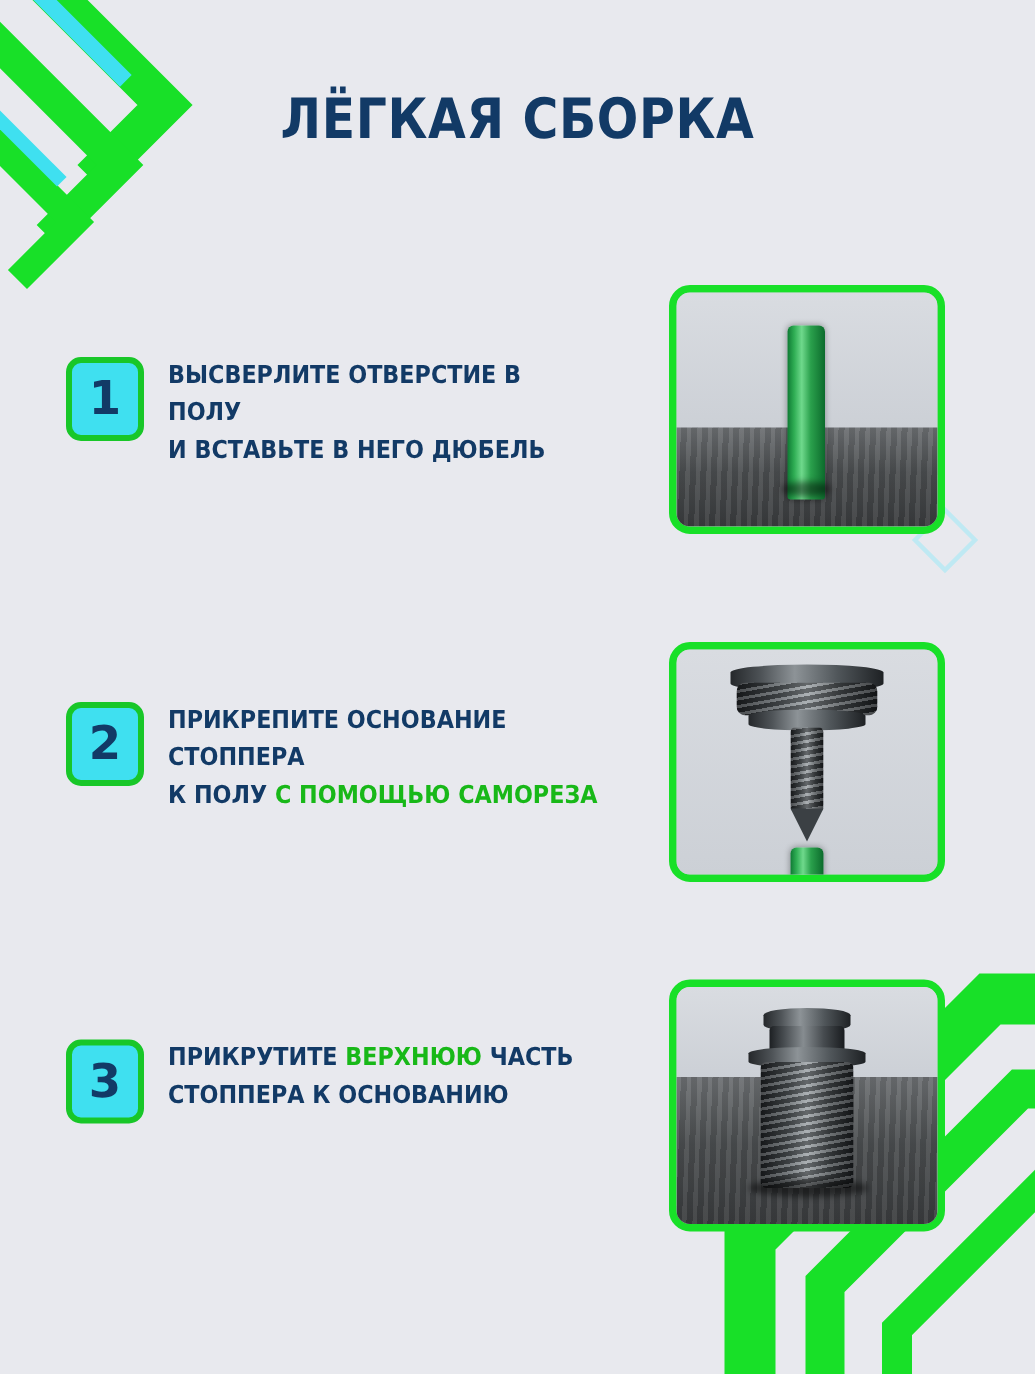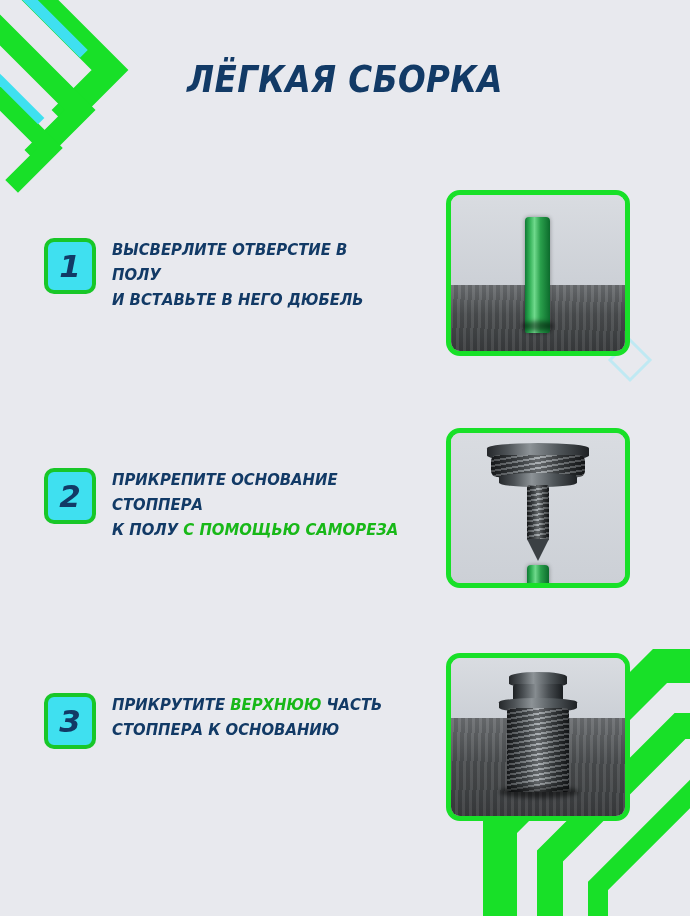--- a/index.html
+++ b/index.html
@@ -14,21 +14,20 @@
     overflow: hidden;
     position: relative;
   }
 
   #page {
     position: relative;
     width: 690px;
     height: 916px;
     overflow: hidden;
     background: #e8e9ee;
-    font-style: italic;
   }
 
   
   .deco {
     position: absolute;
     pointer-events: none;
   }
   .deco-tl { top: -40px; left: -70px; }
   .deco-br { bottom: -60px; right: -60px; }
 

